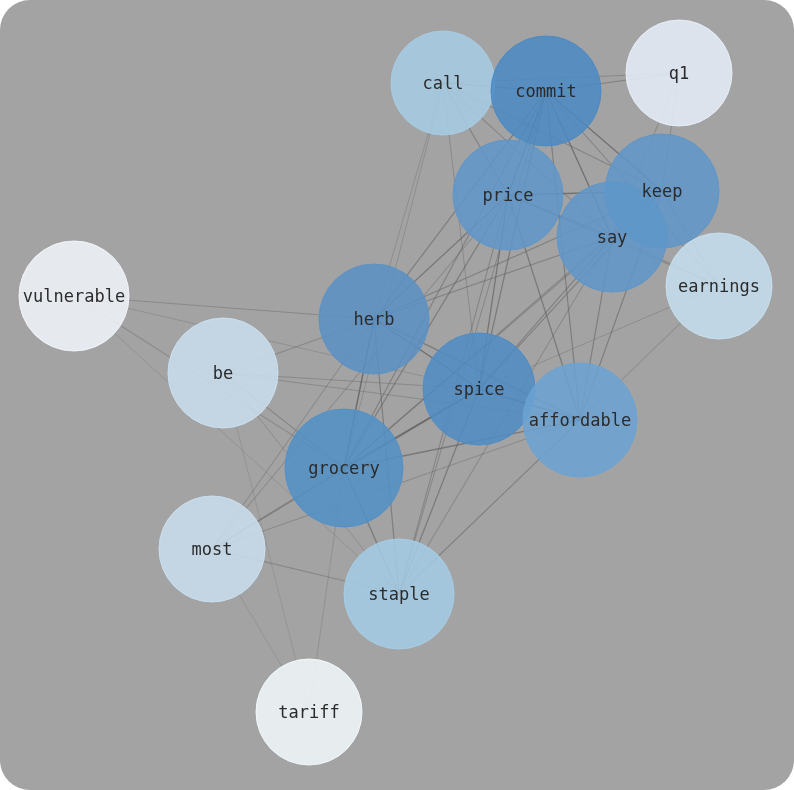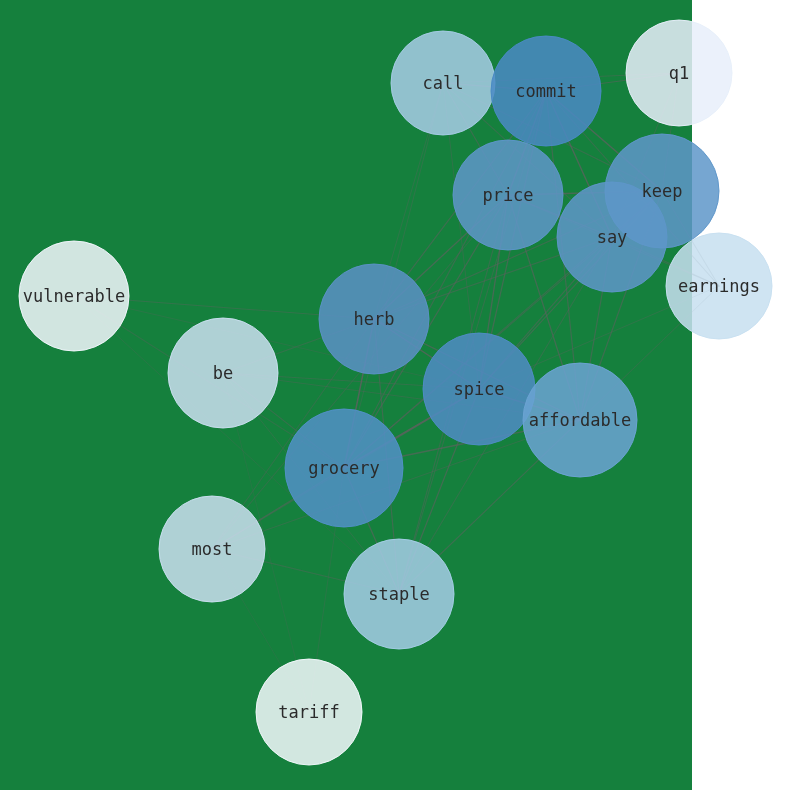--- a/index.html
+++ b/index.html
@@ -8,23 +8,24 @@
     background: #ffffff;
   }
   body {
     width: 794px;
     height: 790px;
     font-family: "DejaVu Sans Mono", "Liberation Mono", monospace;
     overflow: hidden;
   }
   #graph-root {
     position: relative;
-    width: 692px;
+    width: 794px;
     height: 790px;
-    background: #15803d;
+    background: #a3a3a3;
+    border-radius: 30px;
   }
   svg#network-svg {
     display: block;
     width: 794px;
     height: 790px;
   }
   .edge {
     stroke: #606060;
     fill: none;
     stroke-linecap: round;

